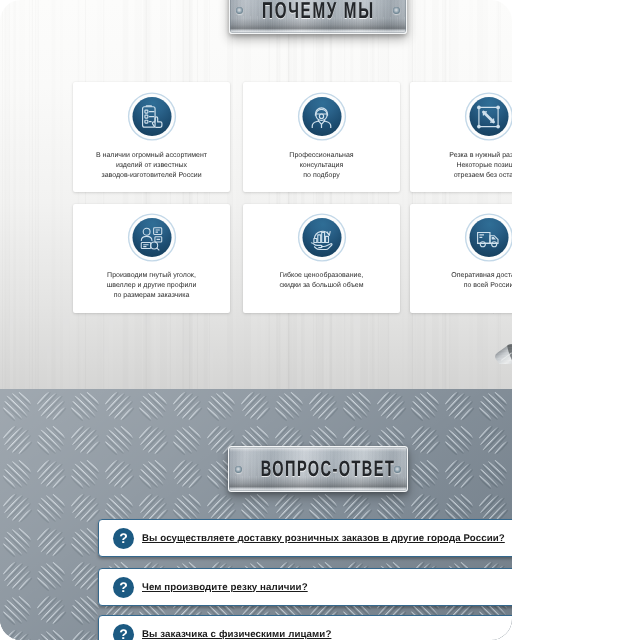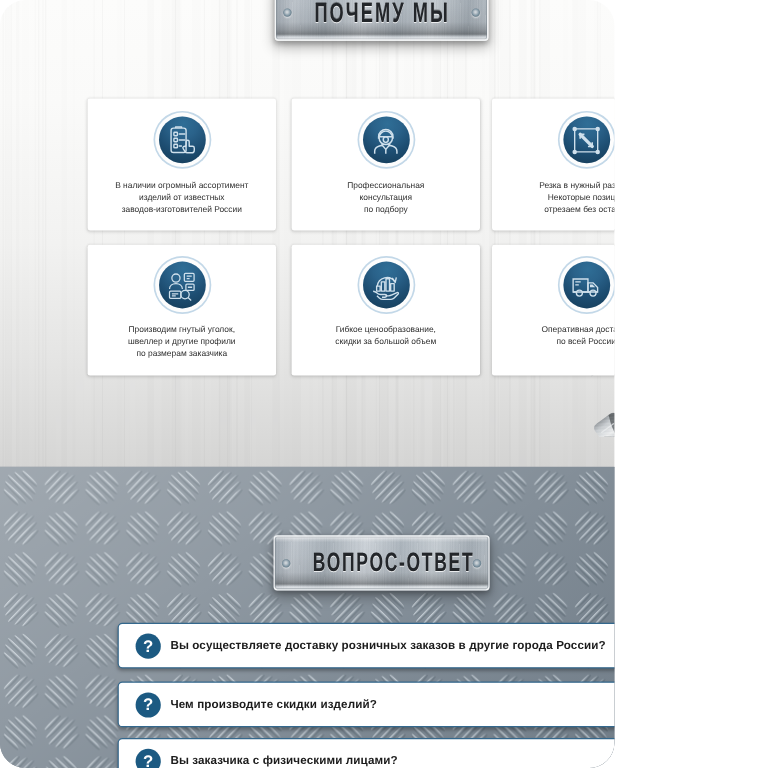--- a/index.html
+++ b/index.html
@@ -53,21 +53,21 @@
   .icon-circle svg { display:block; }
   .card-text { position:absolute; left:0; right:0; text-align:center;
     font-size:7.0px; line-height:9.8px; color:#2e2e2e; }
 
   
   .faq-item { position:absolute; background:#fff; border:1.3px solid #34688d; border-radius:4px;
     display:flex; align-items:center; box-shadow:0 2px 3px rgba(0,0,0,.28); }
   .q-badge { width:21px; height:21px; border-radius:50%; background:#1c5a82; flex:none;
     margin-left:14px; display:flex; align-items:center; justify-content:center;
     color:#fff; font-weight:bold; font-size:14px; line-height:1; font-family:"Liberation Sans",sans-serif; }
-  .faq-text { margin-left:8px; font-size:9.7px; font-weight:bold; color:#1b1b1b; letter-spacing:.01em; }
+  .faq-text { margin-left:8px; font-size:9.7px; font-weight:bold; color:#1b1b1b; letter-spacing:.01em;text-decoration:underline; }
 </style>
 </head>
 <body>
 
 <div class="page">
   <div class="sec-why">
     <svg class="why-tex" viewBox="0 0 640 390">
       <g id="vstripes">
           <rect x="0.0" y="0" width="5.4" height="390" fill="#ffffff" opacity="0.006"></rect>
           <rect x="5.4" y="0" width="3.4" height="390" fill="#8d8d8a" opacity="0.021"></rect>
@@ -603,21 +603,21 @@
       <span class="ptitle">ВОПРОС-ОТВЕТ</span>
       <span class="screw screw-r"></span>
     </div>
     <div id="faq-host">
         <div class="faq-item" style="left: 98px; top: 130px; width: 446px; height: 38px;">
           <div class="q-badge">?</div>
           <div class="faq-text">Вы осуществляете доставку розничных заказов в другие города России?</div>
         </div>
         <div class="faq-item" style="left: 98px; top: 179px; width: 446px; height: 38px;">
           <div class="q-badge">?</div>
-          <div class="faq-text">Чем производите скидки изделий?</div>
+          <div class="faq-text">Чем производите резку наличии?</div>
         </div>
         <div class="faq-item" style="left: 98px; top: 226px; width: 446px; height: 38px;">
           <div class="q-badge">?</div>
           <div class="faq-text">Вы заказчика с физическими лицами?</div>
         </div>
       </div>
   </div>
 </div>
 
 </body></html>

